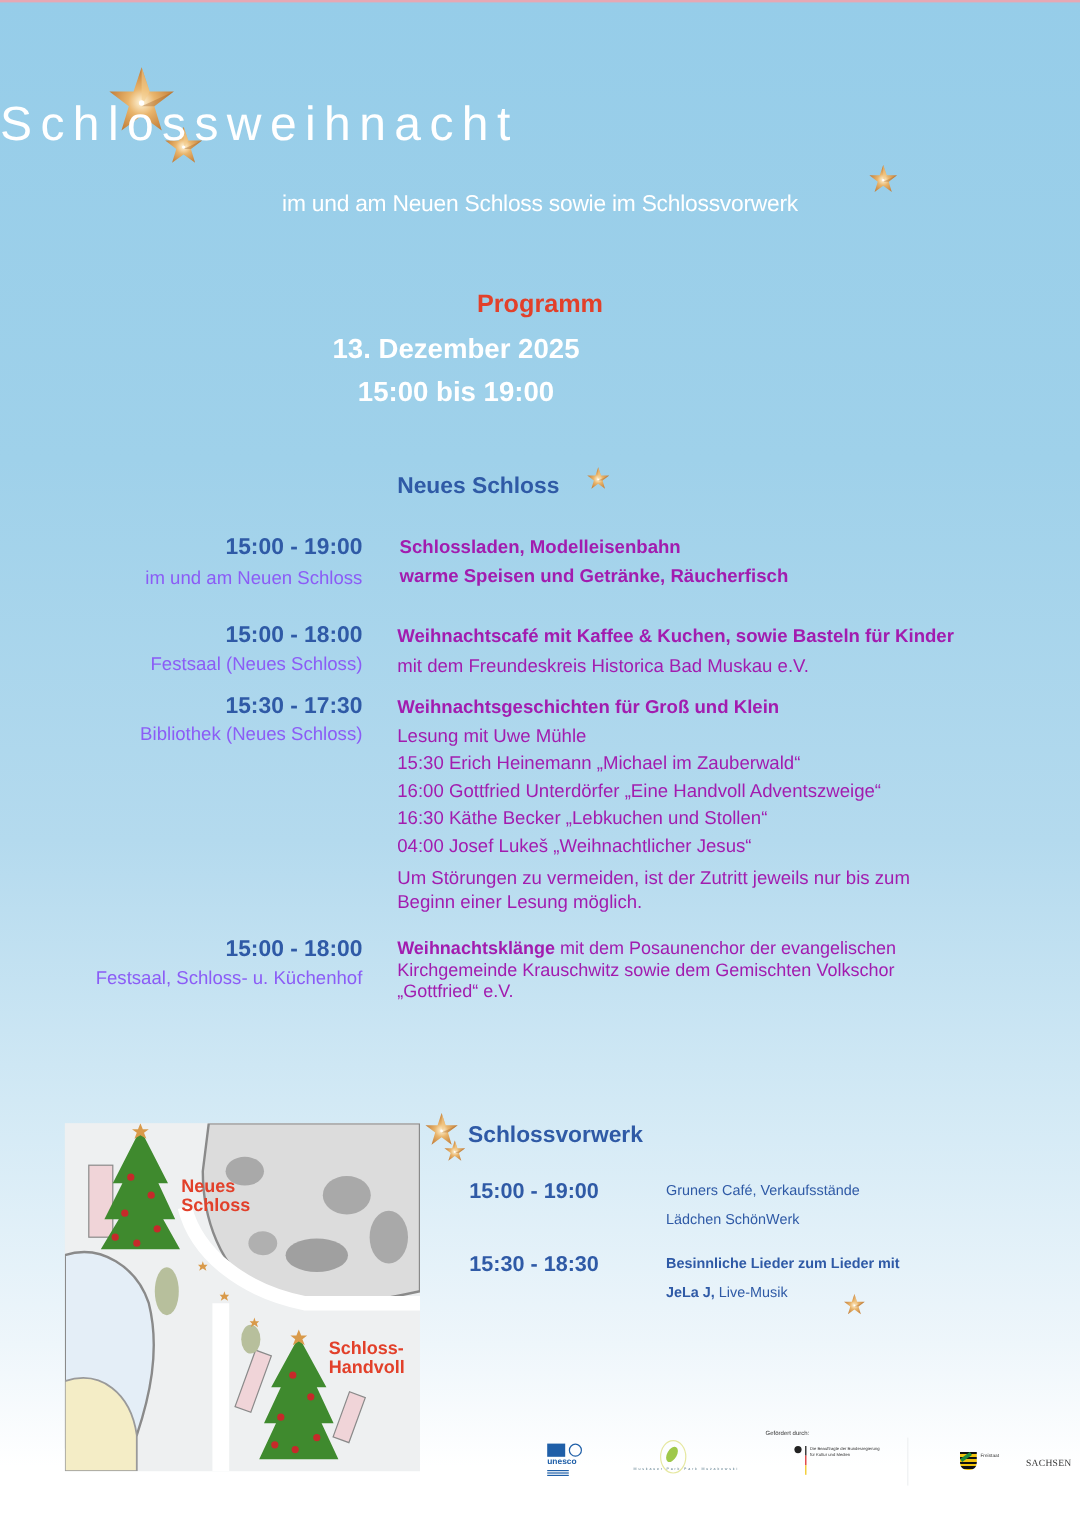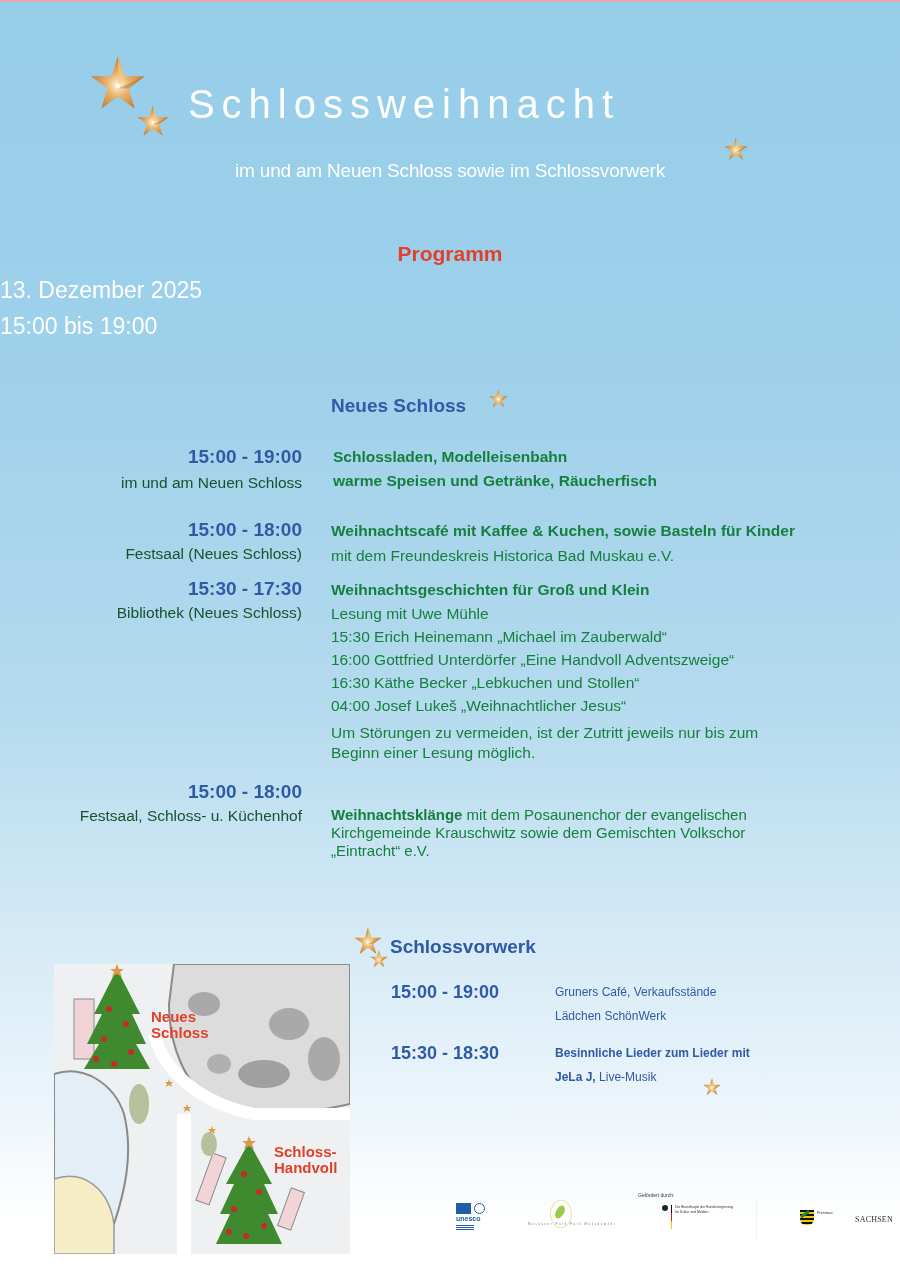--- a/index.html
+++ b/index.html
@@ -6,57 +6,57 @@
   html, body { width: 900px; height: 1273px; overflow: hidden; }
   body {
     position: relative;
     font-family: "Liberation Sans", "DejaVu Sans", sans-serif;
     background: linear-gradient(to bottom, #96cde9 0%, #9fd1ea 30%, #b4daee 55%, #d2e9f5 72%, #eef6fb 88%, #ffffff 96%, #ffffff 100%);
     color: #2f5aa6;
   }
   .topline { position: absolute; left: 0; top: 0; width: 900px; height: 2px; background: #e6a8b4; }
   .star { position: absolute; }
   .title {
-    position: absolute; left: 0; top: 82px; width: 808px; text-align: center;
+    position: absolute; left: 0; top: 82px; width: 808px; text-align: left;
     color: #ffffff; font-size: 40px; letter-spacing: 7px; font-weight: normal;
   }
   .subtitle {
     position: absolute; left: 0; top: 160px; width: 900px; text-align: center;
     color: #ffffff; font-size: 19px; letter-spacing: -0.2px;
   }
   .programm {
     position: absolute; left: 0; top: 242px; width: 900px; text-align: center;
     color: #e2402a; font-size: 21px; font-weight: bold;
   }
   .date, .hours {
-    position: absolute; left: 0; width: 760px; text-align: left;
-    color: #ffffff; font-size: 23px; font-weight: normal;
+    position: absolute; left: 0; width: 760px; text-align: center;
+    color: #ffffff; font-size: 23px; font-weight: bold;
   }
   .date { top: 277px; }
   .hours { top: 313px; }
   .section-title {
     position: absolute; color: #2f5aa6; font-size: 19px; font-weight: bold;
   }
   .time {
     position: absolute; right: 598px; text-align: right; color: #2f5aa6;
     font-size: 19px; font-weight: bold; white-space: nowrap;
   }
   .loc {
-    position: absolute; right: 598px; text-align: left; color: #14532d;
+    position: absolute; right: 598px; text-align: left; color: #8b5cf6;
     font-size: 15.5px; white-space: nowrap;
   }
   .desc {
-    position: absolute; left: 331px; color: #15803d; font-size: 15.5px; line-height: 23px; white-space: nowrap;
+    position: absolute; left: 331px; color: #a21caf; font-size: 15.5px; line-height: 23px; white-space: nowrap;
   }
   .desc b { font-weight: bold; }
-  .desc.tight { line-height: 18px; font-size: 15px; margin-top: 24px; }
+  .desc.tight { line-height: 18px; font-size: 15px; }
   .sv-time { position: absolute; left: 391px; color: #2f5aa6; font-size: 18px; font-weight: bold; }
   .sv-desc { position: absolute; left: 555px; color: #2f5aa6; font-size: 12px; line-height: 24px; white-space: nowrap; }
   .map {
-    position: absolute; left: 54px; top: 964px; width: 296px; height: 290px;
+    position: absolute; left: 54px; top: 936px; width: 296px; height: 290px;
     background: #eceff0; overflow: hidden;
   }
   .map-label { position: absolute; color: #e2402a; font-weight: bold; font-size: 15px; line-height: 16px; }
   .logos .foot-label { position: absolute; left: 638px; top: 1192px; font-size: 5px; color: #333; }
 </style>
 </head>
 <body>
 
 <svg width="0" height="0" style="position:absolute">
   <defs>
@@ -122,21 +122,21 @@
   <div class="desc" style="top:694px">04:00 Josef Lukeš „Weihnachtlicher Jesus“</div>
   <div class="desc" style="top:721px">Um Störungen zu vermeiden, ist der Zutritt jeweils nur bis zum</div>
   <div class="desc" style="top:741px">Beginn einer Lesung möglich.</div>
 </div>
 
 <div>
   <div class="time" style="top:781px">15:00 - 18:00</div>
   <div class="loc" style="top:807px">Festsaal, Schloss- u. Küchenhof</div>
   <div class="desc tight" style="top:782px"><b>Weihnachtsklänge</b><span> mit dem Posaunenchor der evangelischen</span></div>
   <div class="desc tight" style="top:800px">Kirchgemeinde Krauschwitz sowie dem Gemischten Volkschor</div>
-  <div class="desc tight" style="top:818px">„Eintracht“ e.V.</div>
+  <div class="desc tight" style="top:818px">„Gottfried“ e.V.</div>
 </div>
 
 <div class="map">
   <svg width="296" height="290" viewBox="0 0 296 290">
     <rect width="296" height="290" fill="#eef0f1"></rect>
 
     <path d="M0,110 C30,100 60,120 70,150 C80,190 70,230 60,260 L0,270 Z" fill="#e4eef7" stroke="#8a8a8a" stroke-width="2"></path>
 
     <path d="M0,215 C30,205 55,225 60,260 L60,290 L0,290 Z" fill="#f4edc6" stroke="#9a9a9a" stroke-width="1.5"></path>
 

